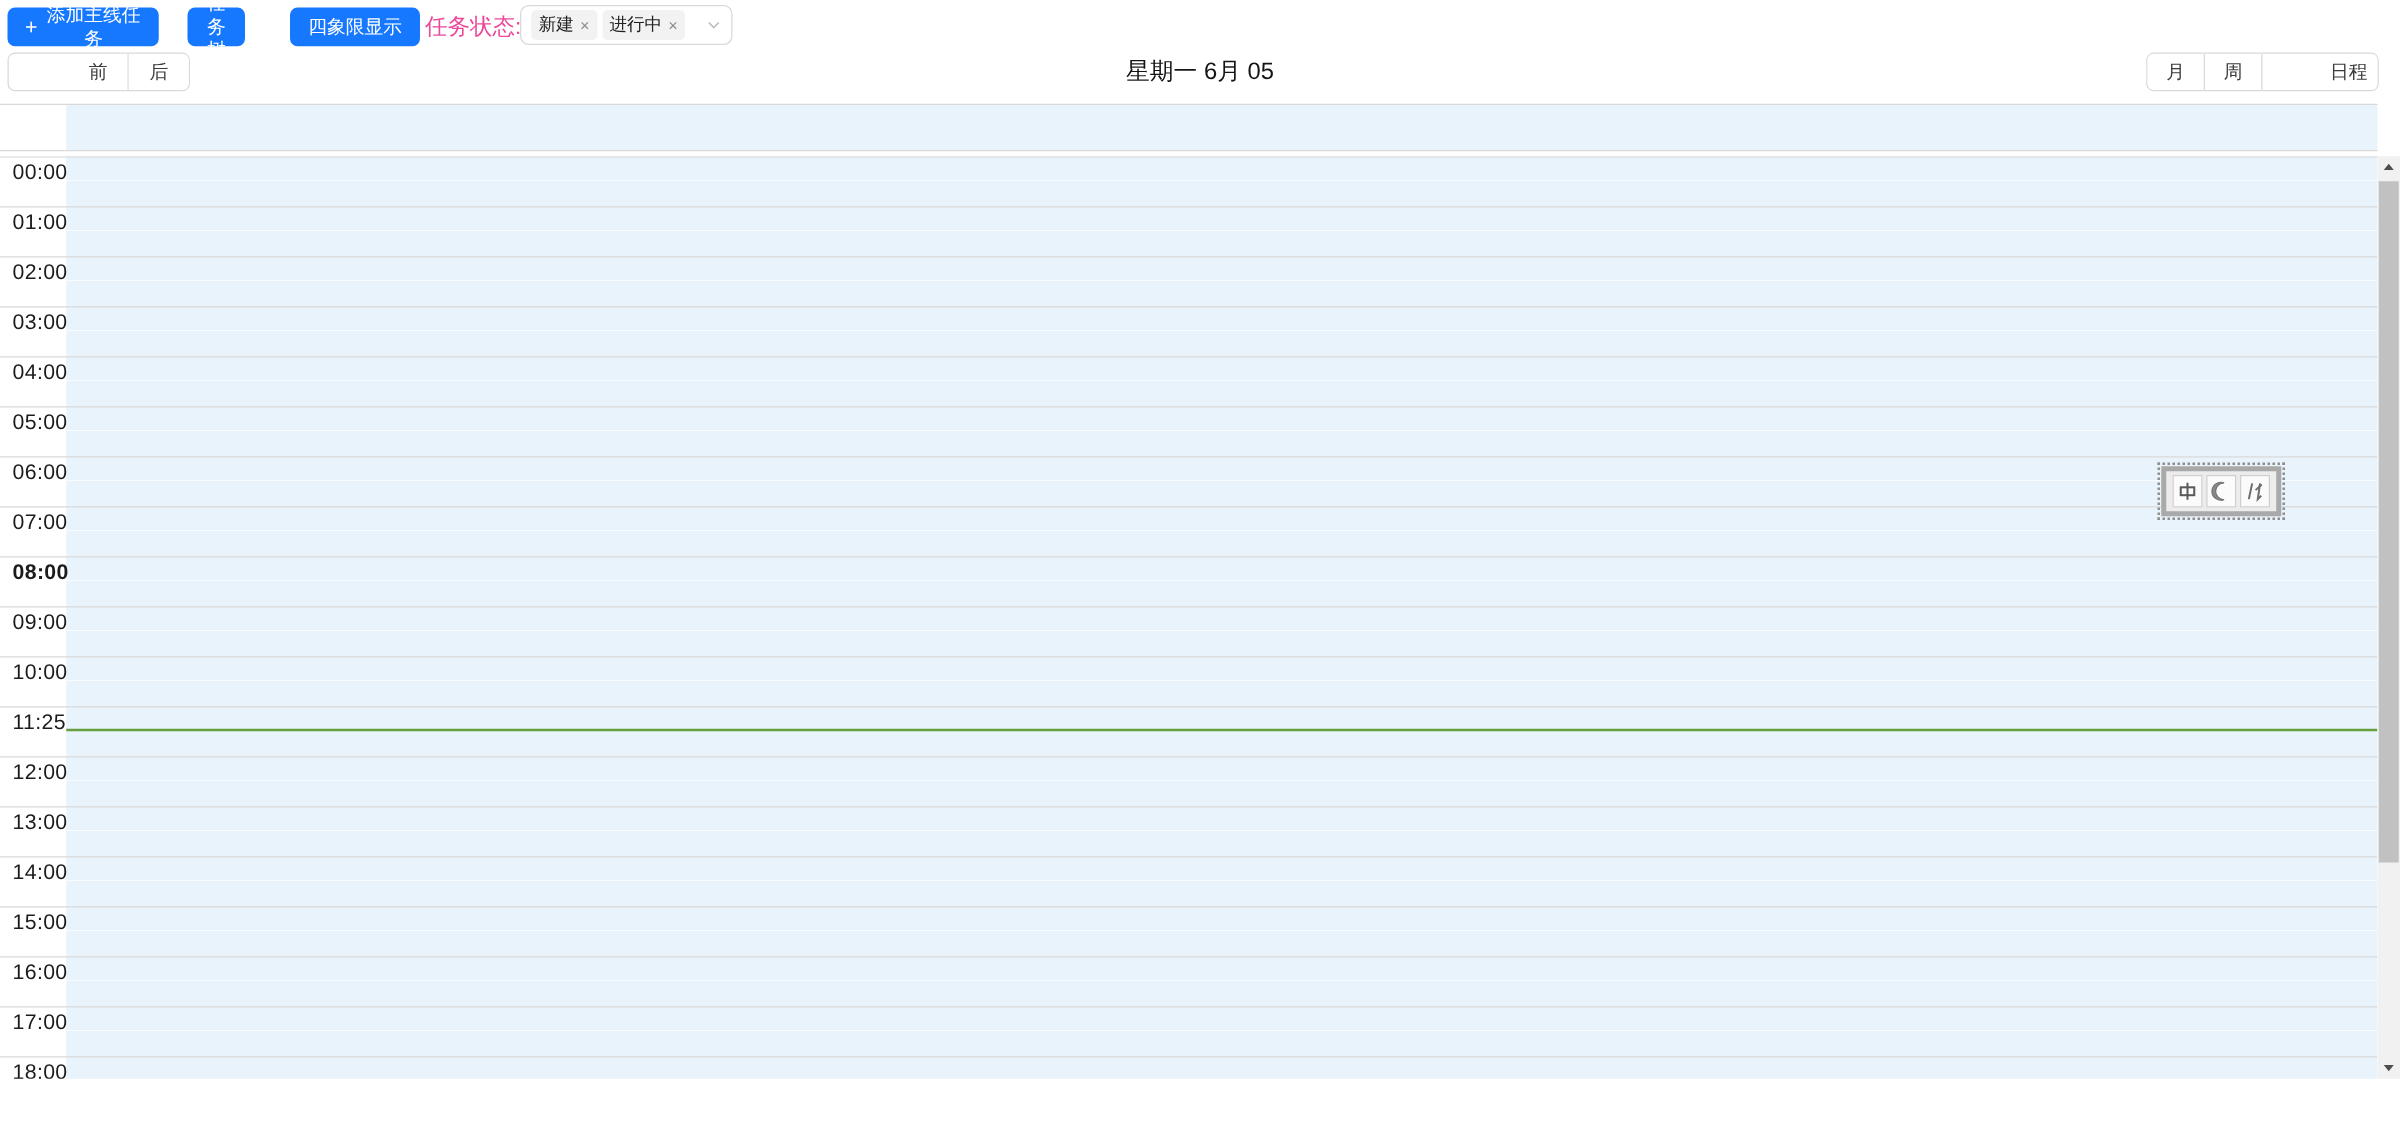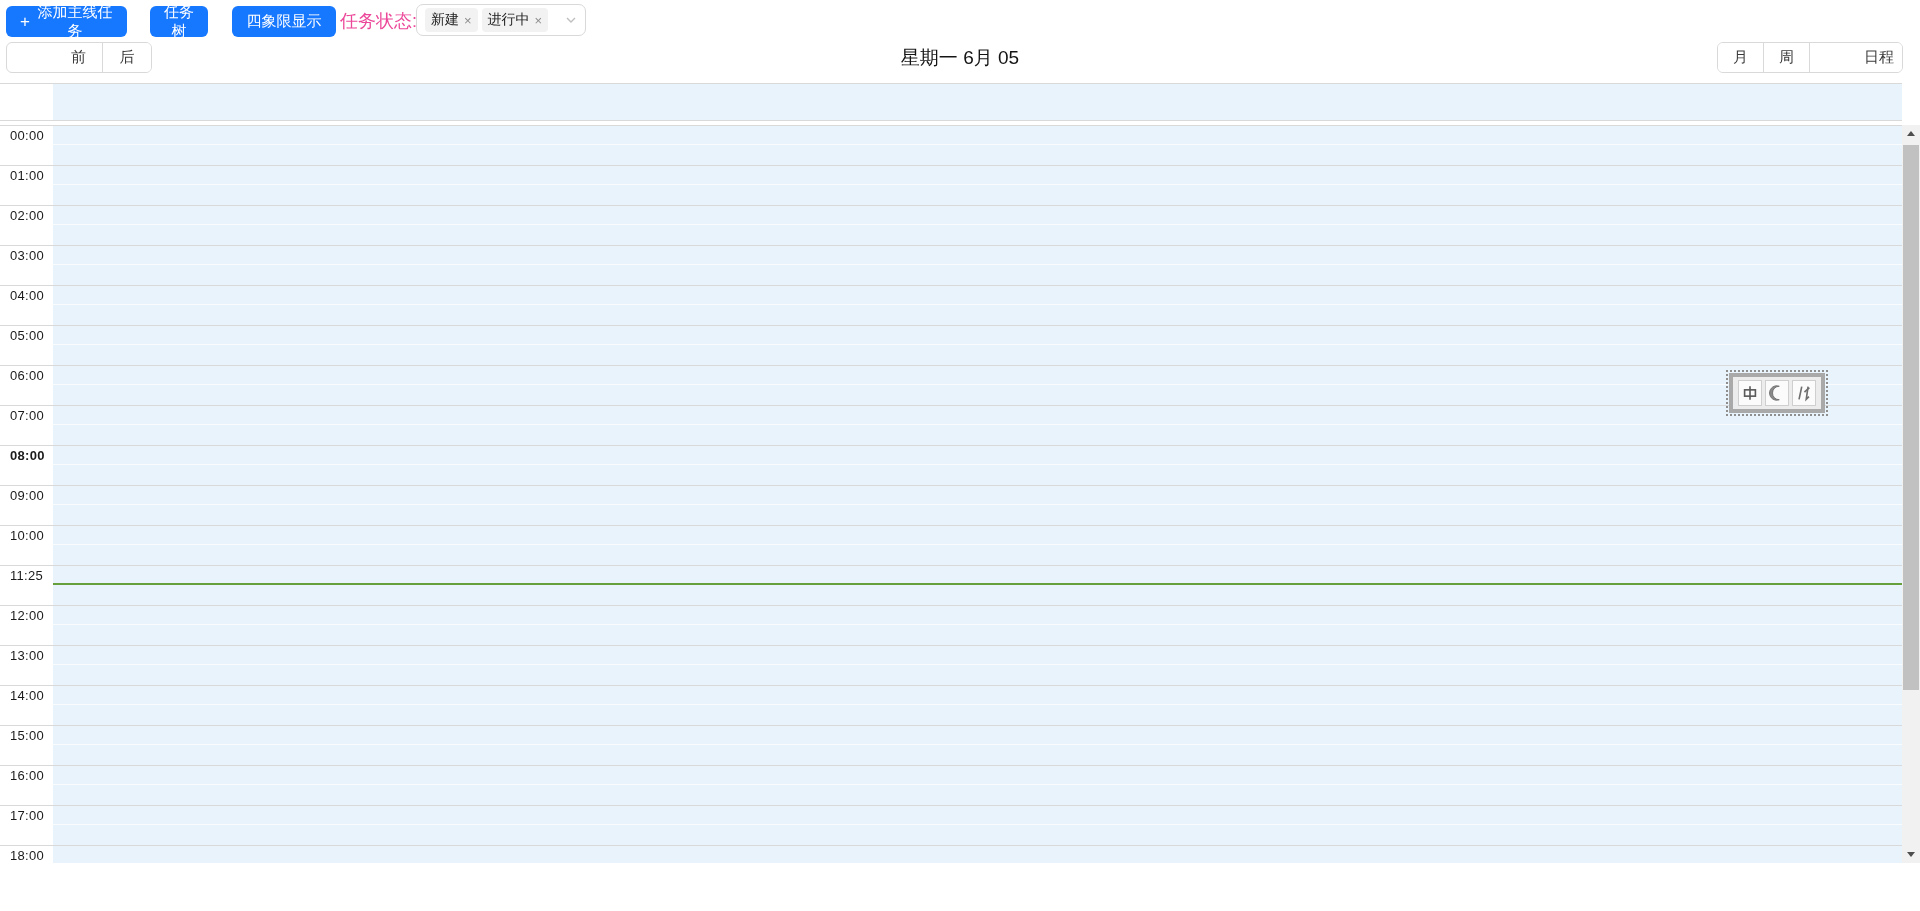--- a/index.html
+++ b/index.html
@@ -12,21 +12,21 @@
   body{font-family:"Liberation Sans","DejaVu Sans",sans-serif;color:var(--text);}
   .app{position:relative;width:1920px;height:911px;background:#fff;}
 
   
   .toolbar{position:absolute;left:0;top:0;width:1920px;height:40px;}
   .btn-blue{position:absolute;top:6px;height:31px;border:none;border-radius:6px;
     background:var(--accent);color:#fff;font-size:15px;font-family:inherit;
     display:flex;align-items:center;justify-content:center;cursor:pointer;padding:0 14px;}
   .btn-blue .plus{font-size:17px;margin-right:7px;font-weight:400;line-height:1;}
   #btn-add{left:6px;width:121px;}
-  #btn-tree{left:150px;width:58px;}
+  #btn-tree{left:150px;width:46px;}
   #btn-quad{left:232px;width:104px;}
   .status-label{position:absolute;left:340px;top:9px;font-size:18px;color:#ec4899;}
   .status-select{position:absolute;left:416px;top:4px;width:170px;height:32px;
     border:1px solid var(--border);border-radius:7px;background:#fff;
     display:flex;align-items:center;padding:0 8px 0 4px;cursor:pointer;}
   .tag{display:inline-flex;align-items:center;background:#f2f2f2;border-radius:4px;
     height:24px;padding:0 6px;margin-left:4px;font-size:14px;color:#222;}
   .tag .x{margin-left:5px;color:#8c8c8c;font-size:13px;cursor:pointer;line-height:1;}
   .chev{margin-left:auto;width:12px;height:12px;position:relative;}
   .chev svg{display:block;}
@@ -53,21 +53,21 @@
   .allday .fill{position:absolute;left:53px;top:0;right:0;bottom:0;background:var(--grid-blue);}
 
   
   .cal{position:absolute;left:0;top:125px;width:1902px;height:738px;overflow:hidden;}
   .bluepanel{position:absolute;left:53px;right:0;top:0;height:960px;
     background:repeating-linear-gradient(to bottom,
       var(--grid-blue) 0px,var(--grid-blue) 19px,
       var(--half-line) 19px,var(--half-line) 20px,
       var(--grid-blue) 20px,var(--grid-blue) 40px);}
   .hline{position:absolute;left:0;width:100%;height:1px;background:var(--hour-line);}
-  .tlabel{position:absolute;left:10px;font-size:13px;color:#1b1b1b;letter-spacing:.3px;}
+  .tlabel{position:absolute;left:10px;font-size:17px;color:#1b1b1b;letter-spacing:.3px;}
   .nowline{position:absolute;left:53px;right:0;height:2px;background:var(--now-line);}
 
   
   .ime{position:absolute;left:1729px;top:373px;width:96px;height:40px;
     background:#ececec;border:4px solid #a9a9a9;outline:2px dotted #8f8f8f;outline-offset:1px;
     display:flex;align-items:center;justify-content:center;gap:3px;cursor:move;}
   .ime .cell{width:24px;height:26px;background:#fbfbfb;border:1px solid #cfcfcf;
     display:flex;align-items:center;justify-content:center;cursor:pointer;}
   .ime svg{display:block;}
 

